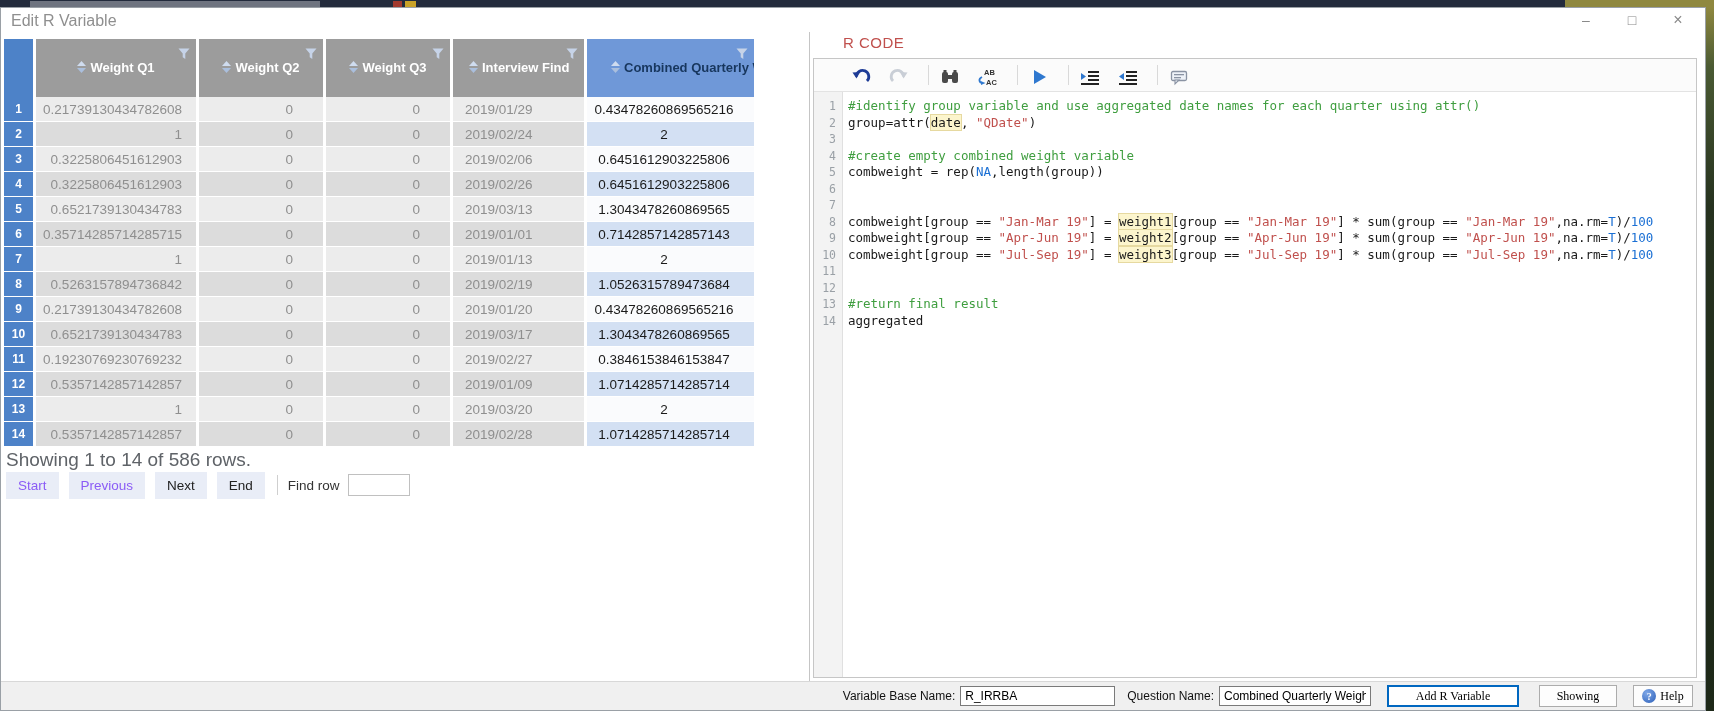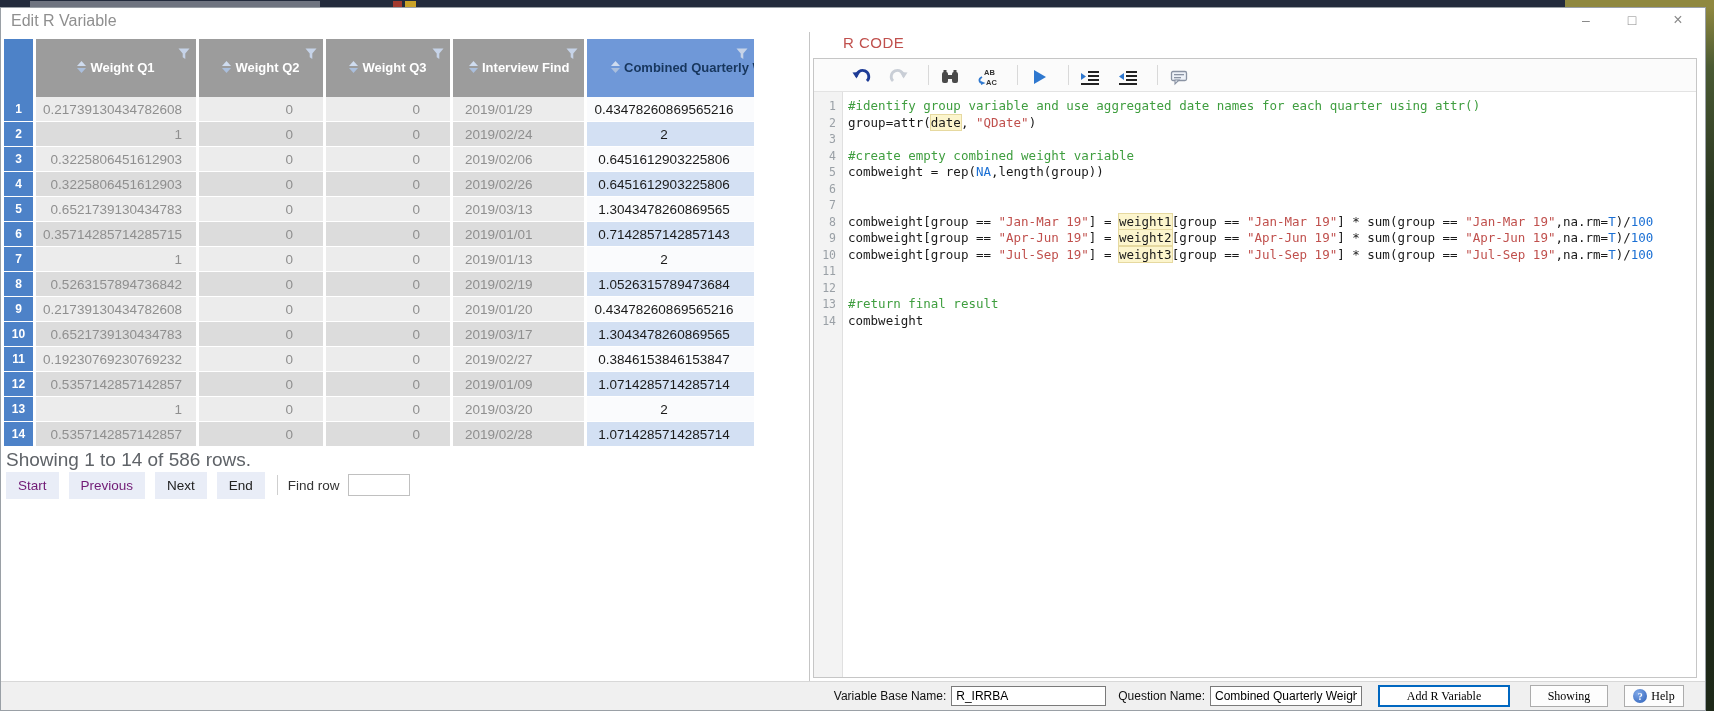--- a/index.html
+++ b/index.html
@@ -45,21 +45,21 @@
   .grid tbody td.q1{text-align:right;padding-right:14px;}
   .grid tbody td.q2,.grid tbody td.q3{text-align:right;padding-right:30px;}
   .grid tbody td.date{text-align:left;padding-left:12px;}
   .grid tbody td.comb{text-align:center;padding-right:14px;color:#1a1a1a;}
   .grid tbody tr.odd td.comb{background:var(--combined_odd,#fafbfd);}
   .grid tbody tr.even td.comb{background:var(--combined_even,#d3e0f3);}
   .summary{position:absolute;left:4px;top:417px;font-size:19px;color:#5f6368;}
   .pager{position:absolute;left:4px;top:439px;height:28px;display:flex;align-items:center;}
   .pbtn{background:#e9edf7;border:none;font-size:13.5px;font-family:inherit;color:#222;
     padding:6px 12px;margin-right:10px;cursor:pointer;}
-  .pbtn.disabled{color:#701a75;}
+  .pbtn.disabled{color:#8b5cf6;}
   .pager .vsep{width:1px;height:20px;background:#cfcfcf;margin:0 10px 0 2px;}
   .find-label{font-size:13.5px;color:#333;margin-right:8px;}
   .find-input{width:62px;height:22px;border:1px solid #c0c0c0;box-sizing:border-box;font-size:13px;padding:0 4px;}
   
   .r-title{position:absolute;left:842px;top:26px;font-size:15px;letter-spacing:.5px;
     color:var(--rcode_title,#c0504d);}
   .editor{position:absolute;left:812px;top:50px;width:884px;height:620px;background:#fff;
     border:1px solid #c6c6c6;box-sizing:border-box;display:flex;flex-direction:column;}
   .toolbar{height:32px;flex:none;background:#fbfbfb;border-bottom:1px solid #e3e3e3;
     display:flex;align-items:center;padding-left:34px;}
@@ -72,21 +72,21 @@
   .codelines{position:absolute;left:0;top:6px;right:0;}
   .code-line{display:flex;line-height:16.5px;font-family:"DejaVu Sans Mono",monospace;}
   .code-line .ln{flex:none;width:22px;text-align:right;padding-right:12px;color:#9aa0a6;font-size:11.5px;}
   .code-line .ct{white-space:pre;font-size:12.5px;color:#1a1a1a;}
   .sg-c{color:var(--comment_green,#3f9e3f);text-align:center;}
   .sg-s{color:var(--string_red,#c0504d);}
   .sg-a{color:var(--atom_blue,#1a6fd4);}
   .sg-h{background:var(--highlight_yellow,#fcf5cd);outline:1px solid #e6d9a0;}
   
   .footer{position:absolute;left:0;right:0;bottom:0;height:29px;background:#f0f0f0;border-top:1px solid #d8d8d8;
-    display:flex;align-items:center;justify-content:flex-end;padding-right:21px;box-sizing:border-box;font-size:12px;color:#111;}
+    display:flex;align-items:center;justify-content:flex-end;padding-right:12px;box-sizing:border-box;font-size:12px;color:#111;}
   .f-label{margin-right:5px;}
   .f-input{height:20px;border:1px solid #7a7a7a;box-sizing:border-box;font-size:12px;
     font-family:inherit;padding:0 4px;background:#fff;}
   #var-base-input{width:155px;margin-right:12px;}
   #question-input{width:152px;margin-right:16px;}
   .f-btn{height:22px;background:#fdfdfd;border:1px solid #acacac;font-size:12px;font-family:Liberation Serif, serif;
     cursor:pointer;display:flex;align-items:center;justify-content:center;}
   .f-btn.default{width:132px;border:2px solid var(--default_button_border,#0067c0);background:#fff;margin-right:20px;}
   .f-btn.cancel{width:78px;margin-right:16px;}
   .f-btn.help{width:60px;}
@@ -424,21 +424,21 @@
           <div class="code-line">
             <span class="ln">12</span>
             <span class="ct">&nbsp;</span>
           </div>
           <div class="code-line">
             <span class="ln">13</span>
             <span class="ct"><span class="sg-c">#return final result</span></span>
           </div>
           <div class="code-line">
             <span class="ln">14</span>
-            <span class="ct"><span class="sg-p">combweight</span></span>
+            <span class="ct"><span class="sg-p">aggregated</span></span>
           </div>
         </div>
     </div>
   </div>
 
   <div class="footer">
     <span class="f-label">Variable Base Name:</span>
     <input id="var-base-input" class="f-input" type="text" value="R_IRRBA" style="">
     <span class="f-label">Question Name:</span>
     <input id="question-input" class="f-input" type="text" value="Combined Quarterly Weight" style="">

